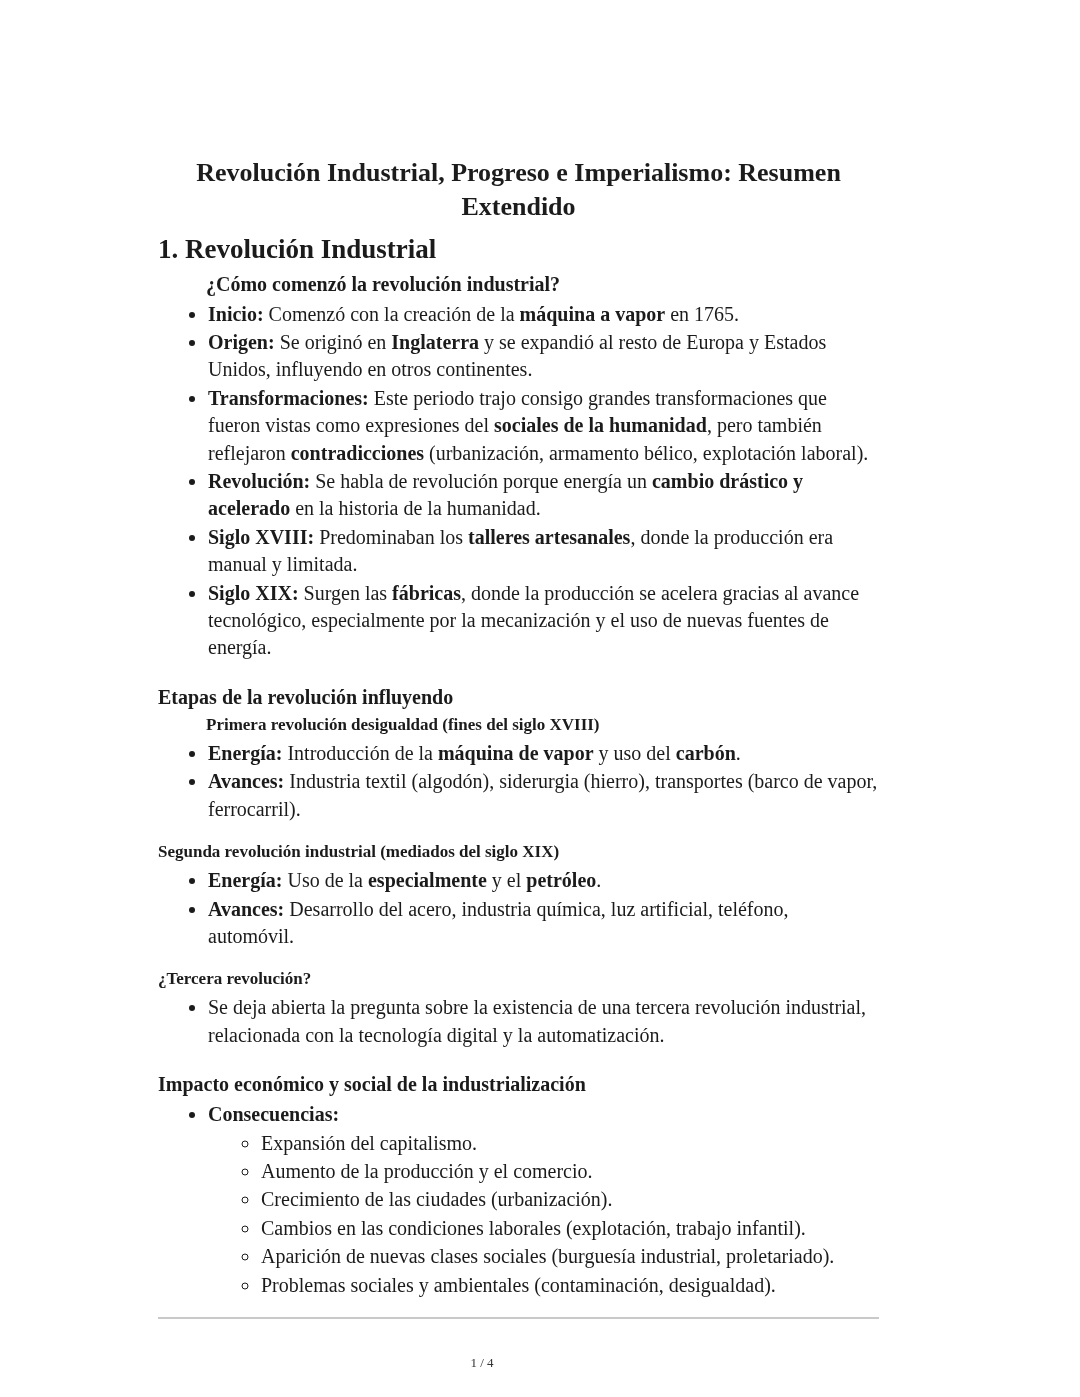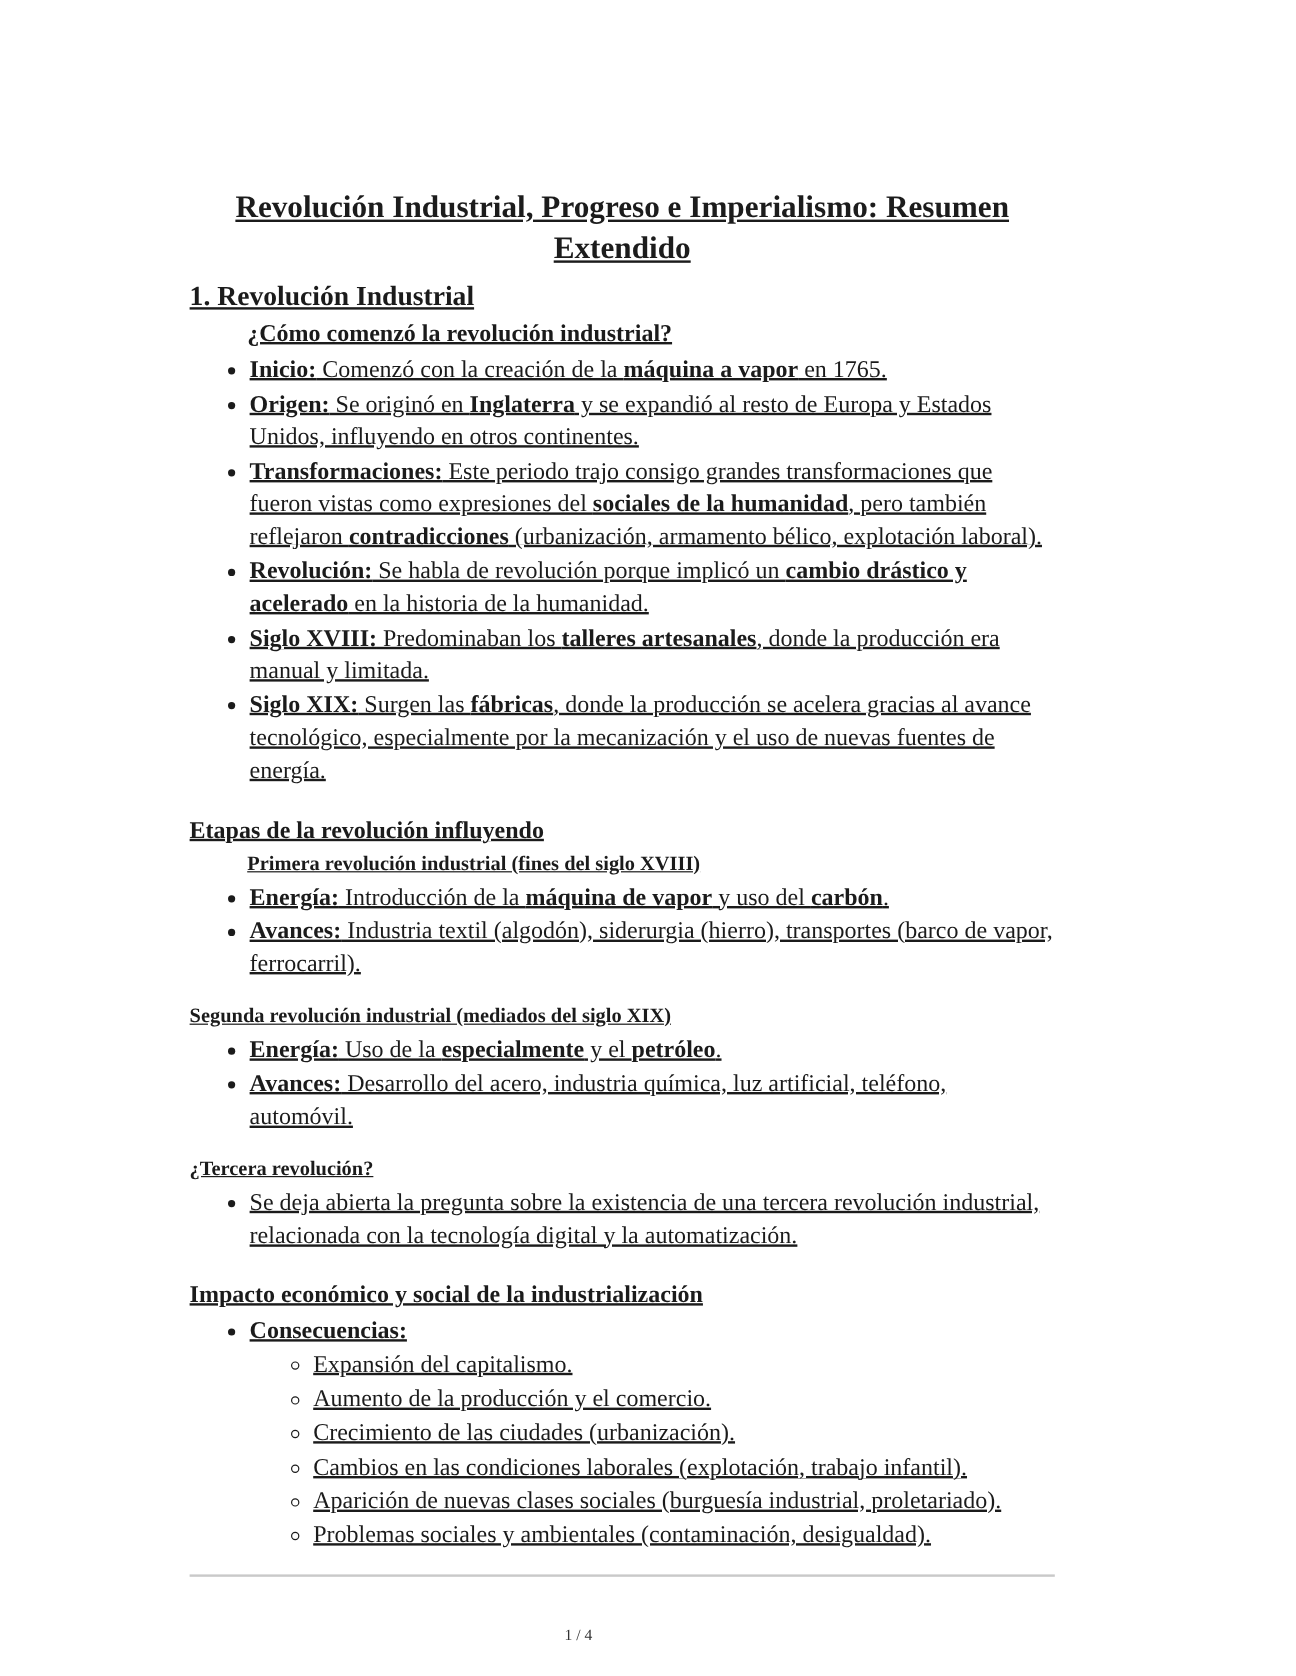--- a/index.html
+++ b/index.html
@@ -14,32 +14,31 @@
     color: #1b1b1b;
     overflow: hidden;
     position: relative;
   }
   .page {
     box-sizing: border-box;
     width: 964px;
     height: 1397px;
     padding: 156px 85px 0 158px;
     position: relative;
-    text-decoration: underline;
   }
   .doc-title {
     font-size: 26px;
     font-weight: 700;
     text-align: center;
     line-height: 1.3;
     margin: 0 0 8px 0;
     color: #1c1c1c;
   }
   .blk-h2 {
-    font-size: 23px;
+    font-size: 27px;
     font-weight: 700;
     margin: 6px 0 4px 0;
     line-height: 1.3;
   }
   .blk-h3 {
     font-size: 20px;
     font-weight: 700;
     margin: 22px 0 4px 0;
     line-height: 1.3;
   }
@@ -93,28 +92,28 @@
 <div class="page">
   <div class="doc-title">Revolución Industrial, Progreso e Imperialismo: Resumen Extendido</div>
 
   <div>
       <div class="blk-h2">1. Revolución Industrial</div>
       <div class="blk-h3">¿Cómo comenzó la revolución industrial?</div>
       <ul class="list-l1">
         <li><strong>Inicio:</strong><span> Comenzó con la creación de la </span><strong>máquina a vapor</strong><span> en 1765.</span></li>
         <li><strong>Origen:</strong><span> Se originó en </span><strong>Inglaterra</strong><span> y se expandió al resto de Europa y Estados Unidos, influyendo en otros continentes.</span></li>
         <li><strong>Transformaciones:</strong><span> Este periodo trajo consigo grandes transformaciones que fueron vistas como expresiones del </span><strong>sociales de la humanidad</strong><span>, pero también reflejaron </span><strong>contradicciones</strong><span> (urbanización, armamento bélico, explotación laboral).</span></li>
-        <li><strong>Revolución:</strong><span> Se habla de revolución porque implicó un </span><strong>cambio drástico y acelerado</strong><span> en la historia de la humanidad.</span></li>
+        <li><strong>Revolución:</strong><span> Se habla de revolución porque energía un </span><strong>cambio drástico y acelerado</strong><span> en la historia de la humanidad.</span></li>
       </ul>
       <ul class="list-l1">
         <li><strong>Siglo XVIII:</strong><span> Predominaban los </span><strong>talleres artesanales</strong><span>, donde la producción era manual y limitada.</span></li>
         <li><strong>Siglo XIX:</strong><span> Surgen las </span><strong>fábricas</strong><span>, donde la producción se acelera gracias al avance tecnológico, especialmente por la mecanización y el uso de nuevas fuentes de energía.</span></li>
       </ul>
       <div class="blk-h3">Etapas de la revolución influyendo</div>
-      <div class="blk-h4">Primera revolución industrial (fines del siglo XVIII)</div>
+      <div class="blk-h4">Primera revolución desigualdad (fines del siglo XVIII)</div>
       <ul class="list-l1">
         <li><strong>Energía:</strong><span> Introducción de la </span><strong>máquina de vapor</strong><span> y uso del </span><strong>carbón</strong><span>.</span></li>
         <li><strong>Avances:</strong><span> Industria textil (algodón), siderurgia (hierro), transportes (barco de vapor, ferrocarril).</span></li>
       </ul>
       <div class="blk-h4">Segunda revolución industrial (mediados del siglo XIX)</div>
       <ul class="list-l1">
         <li><strong>Energía:</strong><span> Uso de la </span><strong>especialmente</strong><span> y el </span><strong>petróleo</strong><span>.</span></li>
         <li><strong>Avances:</strong><span> Desarrollo del acero, industria química, luz artificial, teléfono, automóvil.</span></li>
       </ul>
       <div class="blk-h4">¿Tercera revolución?</div>

